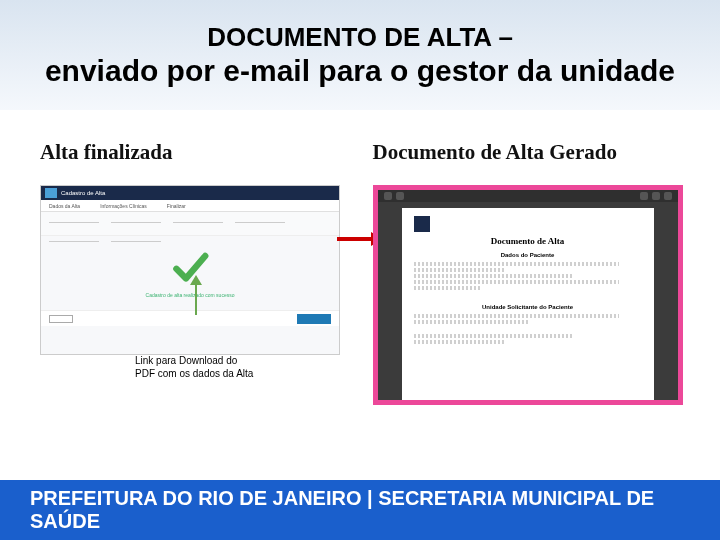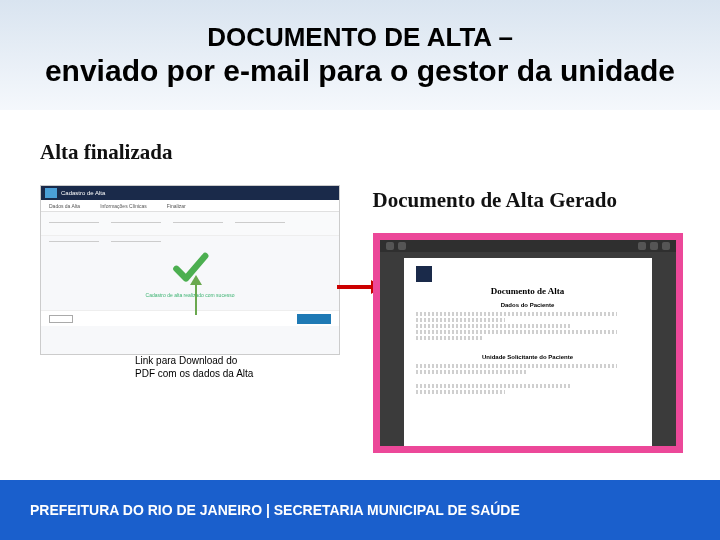--- a/index.html
+++ b/index.html
@@ -35,39 +35,39 @@
   .shot-left .nav { height: 16px; background: #fff; display: flex; justify-content: space-between; align-items: center; padding: 0 8px; border-top: 1px solid #eee; }
   .shot-left .btn-back { width: 24px; height: 8px; border: 1px solid #aaa; background: #fff; }
   .shot-left .btn-next { width: 34px; height: 10px; background: #1f7ab5; }
 
   .caption-box { margin-top: 0; margin-left: 95px; width: 120px; font-size: 10px; line-height: 1.25; color: #000; }
 
   
   .arrow-up { position: absolute; left: 148px; top: 135px; }
   .arrow-right { position: absolute; left: 310px; top: 80px; }
 
-  .col-right { position: relative; margin-top: 48px; }
+  .col-right { position: relative; }
 
   
-  .shot-right { width: 310px; height: 220px; border: 7px solid #ec4899; background: #3b3b3b; position: relative; font-size: 5px; }
+  .shot-right { width: 310px; height: 220px; border: 5px solid #ec4899; background: #3b3b3b; position: relative; font-size: 5px; }
   .shot-right .toolbar { height: 12px; background: #2f2f2f; display: flex; align-items: center; padding: 0 6px; gap: 4px; }
   .shot-right .toolbar .c { width: 8px; height: 8px; background: #555; border-radius: 2px; }
   .shot-right .page-wrap { padding: 6px 24px 0 24px; height: calc(100% - 12px); }
   .shot-right .page { background: #fff; height: 100%; padding: 8px 12px; }
   .shot-right .logo2 { width: 16px; height: 16px; background: #1a2a4a; }
   .shot-right .doc-title { text-align: center; font-family: Georgia, serif; font-size: 9px; font-weight: bold; color: #000; margin-top: 4px; margin-bottom: 6px; }
   .shot-right .sec { font-size: 6px; font-weight: bold; text-align: center; margin: 4px 0; }
   .shot-right .line { height: 4px; background: repeating-linear-gradient(90deg,#888,#888 2px,transparent 2px,transparent 4px); margin: 2px 0; width: 90%; opacity:.4; }
   .shot-right .line.w70 { width: 70%; }
   .shot-right .line.w50 { width: 50%; }
   .shot-right .line.w40 { width: 40%; }
   .shot-right .line.w30 { width: 30%; }
 
   .footer-band { height: 60px; background: #1a5fcc; display: flex; align-items: center; padding: 0 30px; }
-  .footer-band .txt { color: #fff; font-size: 14px; font-weight: bold; }
+  .footer-band .txt { color: #fff; font-size: 20px; font-weight: bold; }
 
   .rel { position: relative; }
 </style>
 </head>
 <body>
 
 <div class="slide">
 
   <div class="header-band">
     <h1>DOCUMENTO DE ALTA –</h1>

